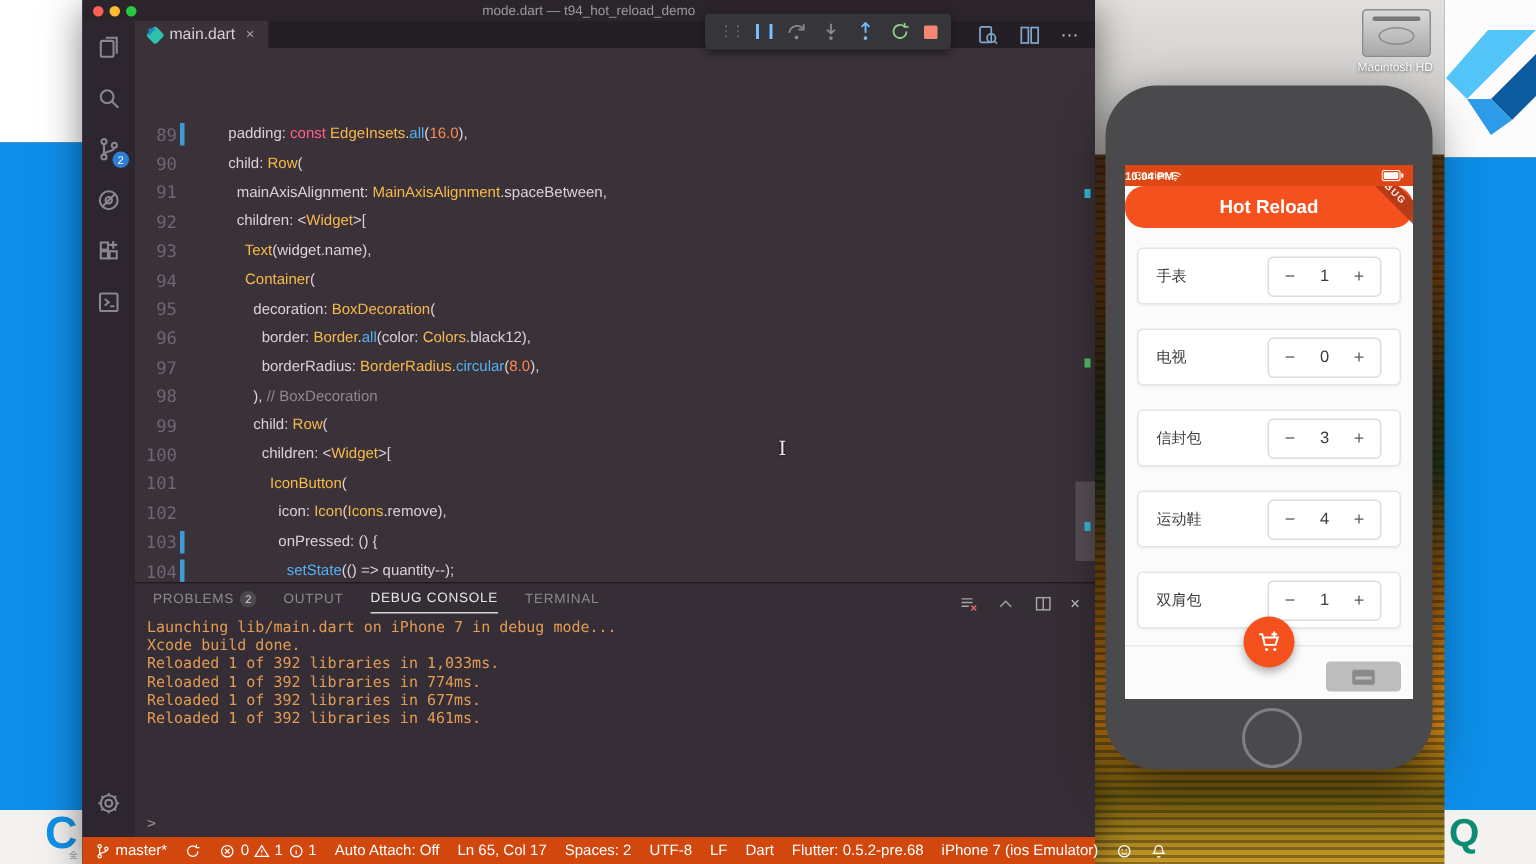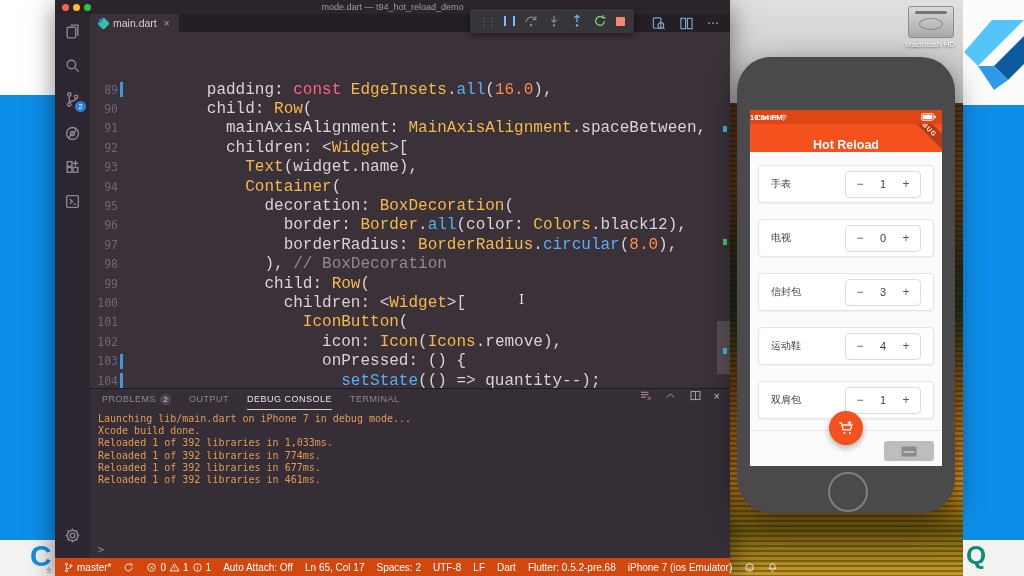--- a/index.html
+++ b/index.html
@@ -55,32 +55,32 @@
   .grip{color:#6E6E73;font-size:10px;letter-spacing:-2px;}
   .ic-pause{width:7px;height:10px;border-left:2.5px solid #75BEFF;border-right:2.5px solid #75BEFF;}
   .debug-toolbar svg{fill:none;stroke-width:1.4;}
   .ic-stop{width:9px;height:9px;background:#F48771;border-radius:1px;}
 
   .editor{position:absolute;left:35px;top:32px;right:0;height:356px;background:#3A3139;overflow:hidden;margin-top:44px;}
   .code-line{display:flex;height:19.4px;align-items:center;}
   .ln{width:28px;text-align:right;font-family:"DejaVu Sans Mono",monospace;font-size:11.5px;color:#6E6678;flex:none;}
   .gmark{width:3px;height:15px;margin-left:2px;flex:none;background:transparent;}
   .gmark.on{background:#3F9BD8;}
-  .codetxt{font-family:Liberation Mono, monospace;font-size:16px;white-space:pre;margin-left:7px;}
+  .codetxt{font-family:Liberation Sans, sans-serif;font-size:10px;white-space:pre;margin-left:7px;}
   .tok.p{color:#D8D3D8}.tok.k{color:#FF6188}.tok.t{color:#F5BA4B}.tok.m{color:#55B1F0}.tok.n{color:#FF8A50}.tok.c{color:#8F8A8F}
   .hscroll{position:absolute;left:0;bottom:3px;height:5px;width:578px;background:#59525D;border-radius:2px;}
   .vthumb{position:absolute;right:0;top:245px;width:13px;height:53px;background:rgba(255,255,255,.14);}
   .ovr{position:absolute;right:3px;width:4px;height:6px;}
   .ovr.c1{top:50px;background:#35B8D8;}
   .ovr.c2{top:163px;background:#4FBF6B;}
   .ovr.c3{top:272px;background:#35B8D8;}
   .ibeam{position:absolute;left:429px;top:216px;width:8px;height:13px;color:#EDEAEA;font-family:"DejaVu Serif",serif;font-size:13px;text-shadow:0 0 2px rgba(0,0,0,.8);}
 
   .panel{position:absolute;left:35px;top:388px;right:0;height:170px;background:#362E36;border-top:1px solid #211C22;}
-  .panel-tabs{display:flex;align-items:flex-start;height:20px;padding-left:12px;gap:18px;}
+  .panel-tabs{display:flex;align-items:flex-end;height:20px;padding-left:12px;gap:18px;}
   .ptab{font-size:9px;letter-spacing:.5px;color:#8F8A8F;display:flex;align-items:center;gap:4px;height:100%;}
   .ptab.active{color:#E8E4E8;border-bottom:1px solid #D8D4D8;}
   .pbadge{background:#4D484D;color:#D8D4D8;font-size:7.5px;min-width:11px;height:11px;border-radius:6px;line-height:11px;text-align:center;letter-spacing:0;}
   .panel-actions{margin-left:auto;display:flex;align-items:center;gap:12px;padding-right:10px;}
   .panel-actions svg{stroke:#A8A3A8;fill:none;stroke-width:1.2;}
   .panel-close{color:#C8C3C8;font-size:11px;}
   .console{padding:4px 0 0 8px;}
   .console-line{font-family:"DejaVu Sans Mono",monospace;font-size:10px;line-height:12.2px;color:#E29B55;white-space:pre;}
   .prompt{position:absolute;left:8px;bottom:4px;color:#9A949A;font-size:10px;font-family:"DejaVu Sans Mono",monospace;}
 
@@ -89,21 +89,21 @@
   .sb-item svg{stroke:#fff;fill:none;stroke-width:1.2;}
   .sb-right{margin-left:auto;display:flex;align-items:center;gap:12px;}
 
   
   .phone{left:737px;top:57px;width:218px;height:456px;background:#4A4A4D;border-radius:34px;box-shadow:0 10px 30px rgba(0,0,0,.5);}
   .screen{position:absolute;left:13px;top:53px;width:192px;height:356px;background:#FBFBFB;overflow:hidden;}
   .p-status{position:relative;height:14px;background:#DE4713;display:flex;align-items:center;padding:0 6px;color:#fff;z-index:3;}
   .p-carrier{font-size:7px;display:flex;align-items:center;gap:2px;}
   .p-time{position:absolute;left:0;right:16px;text-align:left;font-size:7.5px;font-weight:bold;}
   .p-batt{margin-left:auto;display:flex;align-items:center;}
-  .p-appbar{height:28px;background:#F4511E;display:flex;align-items:flex-end;justify-content:center;color:#fff;font-size:12.5px;font-weight:600;}
+  .p-appbar{height:28px;background:#F4511E;display:flex;align-items:center;justify-content:center;color:#fff;font-size:12.5px;font-weight:600;border-radius:13px;}
   .ribbon-clip{position:absolute;top:0;right:0;width:56px;height:56px;overflow:hidden;z-index:2;}
   .ribbon{position:absolute;top:10px;right:-20px;width:72px;transform:rotate(45deg);background:#B23A17;color:#fff;font-size:6.5px;font-weight:bold;letter-spacing:1px;text-align:center;padding:2px 0;opacity:.92;}
   .p-list{position:absolute;left:0;right:0;top:42px;padding:13px 8px 0 8px;}
   .p-card{height:36px;background:#fff;border:1px solid #E4E4E4;border-radius:4px;box-shadow:0 1px 2px rgba(0,0,0,.05);display:flex;align-items:center;justify-content:space-between;padding:0 12px;margin-bottom:16px;}
   .p-name{font-size:10px;color:#3C3C3C;}
   .stepper{width:74px;height:25px;border:1px solid #DCDCDC;border-radius:4px;display:flex;align-items:center;background:#fff;}
   .st-btn{flex:1;text-align:center;font-size:12px;color:#5A5A5A;}
   .st-qty{width:18px;text-align:center;font-size:11px;color:#3C3C3C;}
   .p-footer{position:absolute;left:0;right:0;top:320px;bottom:0;border-top:1px solid #E8E8E8;}
   .kb-btn{position:absolute;right:8px;top:10px;width:50px;height:20px;background:#BDBDBD;border-radius:3px;display:flex;align-items:center;justify-content:center;}

